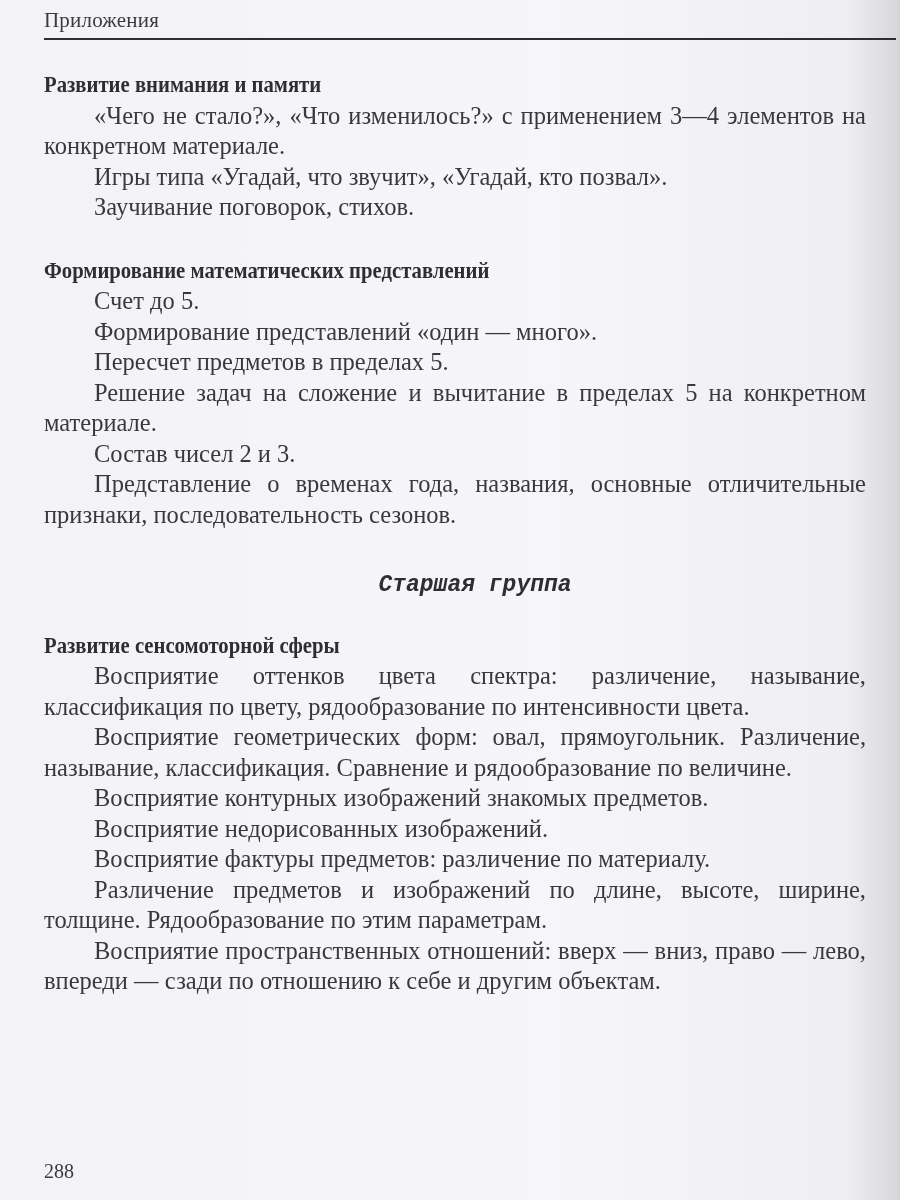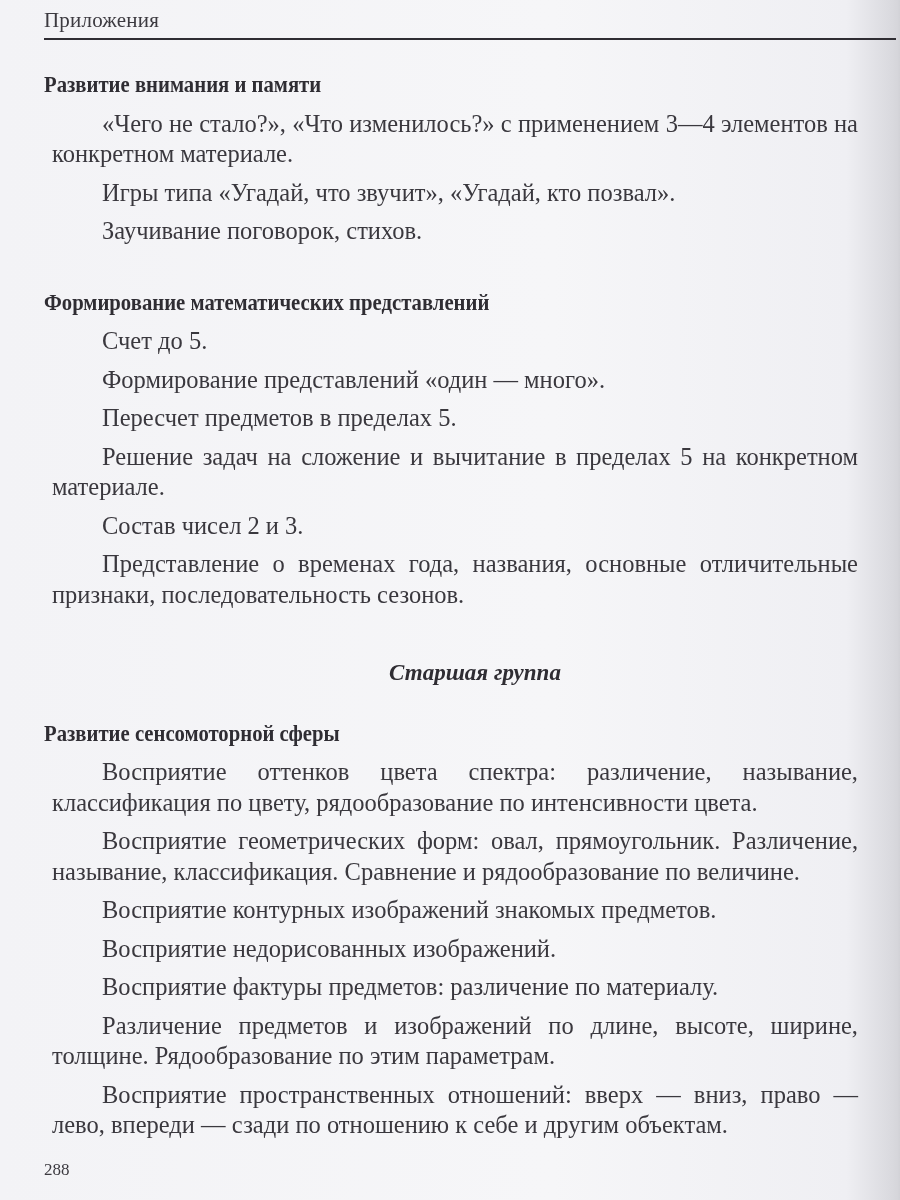--- a/index.html
+++ b/index.html
@@ -50,40 +50,41 @@
     .section-title {
       font-weight: bold;
       font-size: 23px;
       margin: 0;
       color: #2f2d33;
       transform: scaleX(0.9);
       transform-origin: left center;
       white-space: nowrap;
     }
     .para {
-      margin: 8px;
+      margin: 0;
       text-indent: 50px;
     }
     .gap-1 { height: 33px; }
     .gap-group { height: 40px; }
     .group-title {
       text-align: center;
       font-style: italic;
       font-weight: bold;
       font-size: 23px;
       margin: 0;
       color: #2f2d33;
       padding-left: 40px;
+      font-family: Liberation Mono, monospace;
     }
     .gap-2 { height: 30px; }
     .page-number {
       position: absolute;
       left: 44px;
       top: 1160px;
-      font-size: 17px;
+      font-size: 20px;
       color: #3c3a40;
     }
     .bleed {
       position: absolute;
       right: 0;
       top: 0;
       width: 22px;
       height: 1200px;
       background: linear-gradient(to right, rgba(0,0,0,0) 0%, rgba(90,90,100,0.15) 60%, rgba(60,60,70,0.25) 100%);
     }

